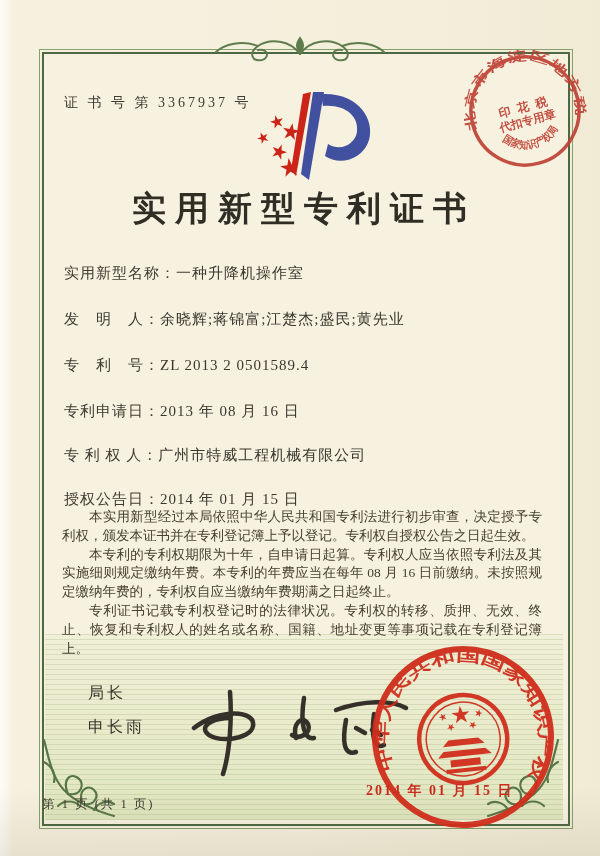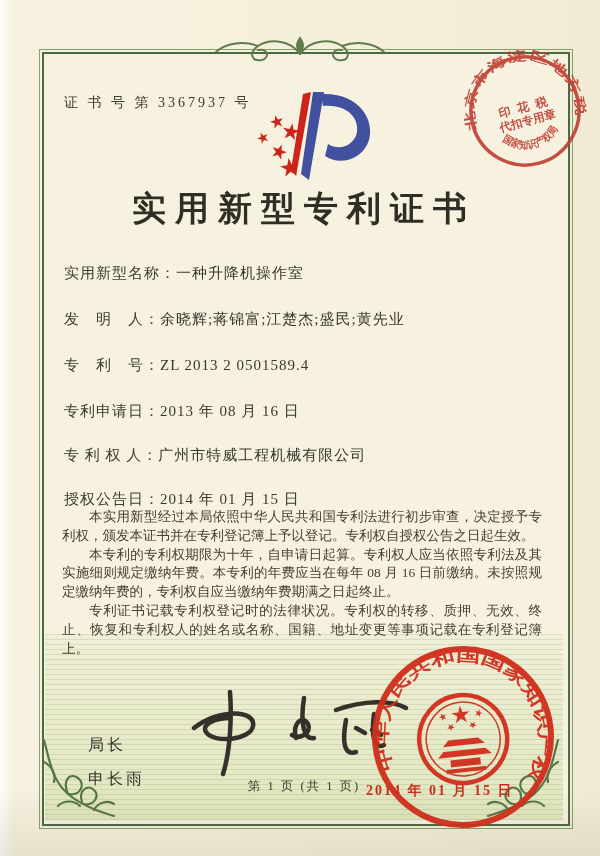--- a/index.html
+++ b/index.html
@@ -48,32 +48,32 @@
   }
   .field-row .flabel{color:#3e3b31;}
   .field-row .fvalue{color:#3a372e;}
   .paras{
     position:absolute;left:62px;top:508px;width:480px;
     font-size:13.5px;line-height:18.8px;color:#46422f;
     text-align:justify;
   }
   .paras p{margin:0;text-indent:2em;}
   .exec{
-    position:absolute;left:88px;top:728px;
+    position:absolute;left:88px;top:676px;
     font-size:16px;letter-spacing:3px;color:#37342b;line-height:34px;
     z-index:3;
   }
   .signature{position:absolute;left:168px;top:682px;z-index:3;}
   .office-seal{position:absolute;left:368px;top:642px;z-index:3;opacity:.95;}
   .seal-date{
     position:absolute;left:366px;top:782px;width:210px;z-index:4;
     font-size:14px;font-weight:bold;letter-spacing:2px;color:#c92d1d;white-space:nowrap;
   }
   .footer{
-    position:absolute;left:42px;top:778px;width:524px;text-align:center;
+    position:absolute;left:42px;top:796px;width:524px;
     font-size:12.5px;letter-spacing:2px;color:#3d3a30;z-index:3;
   }
   .ornament-top{position:absolute;left:212px;top:36px;z-index:2;}
   .flourish{position:absolute;z-index:2;}
   .flourish.bl{left:34px;top:732px;}
   .flourish.br{left:484px;top:732px;transform:scaleX(-1);}
 </style>
 </head>
 <body>
 

